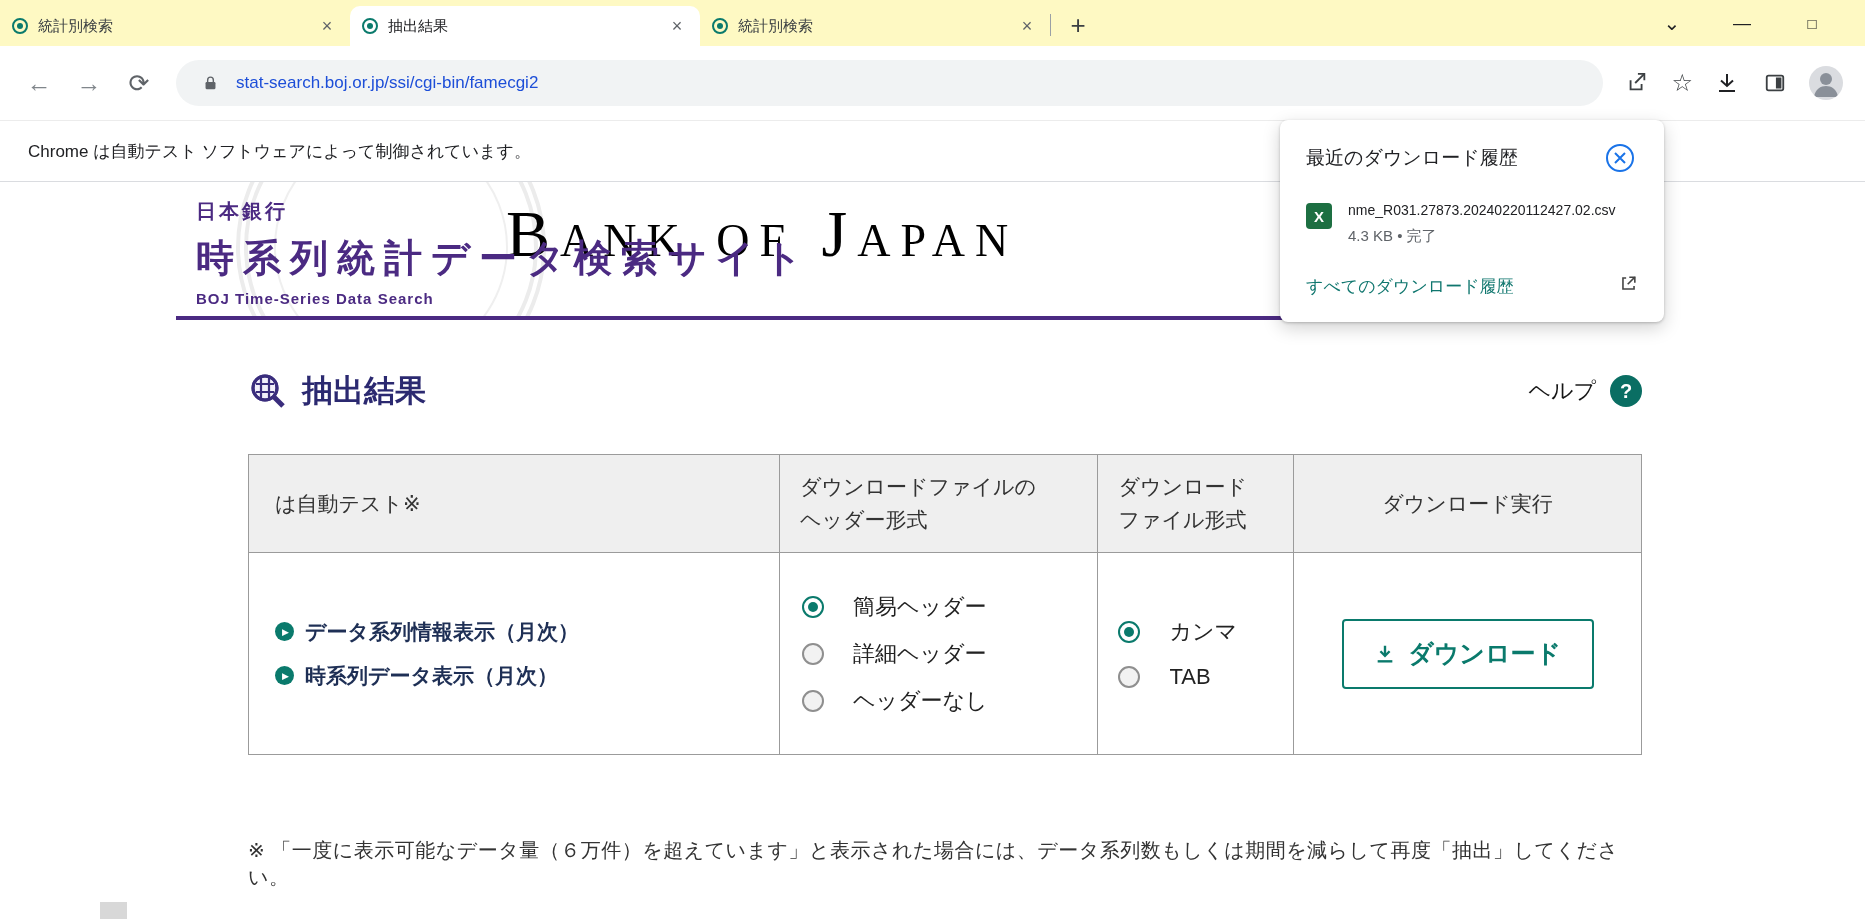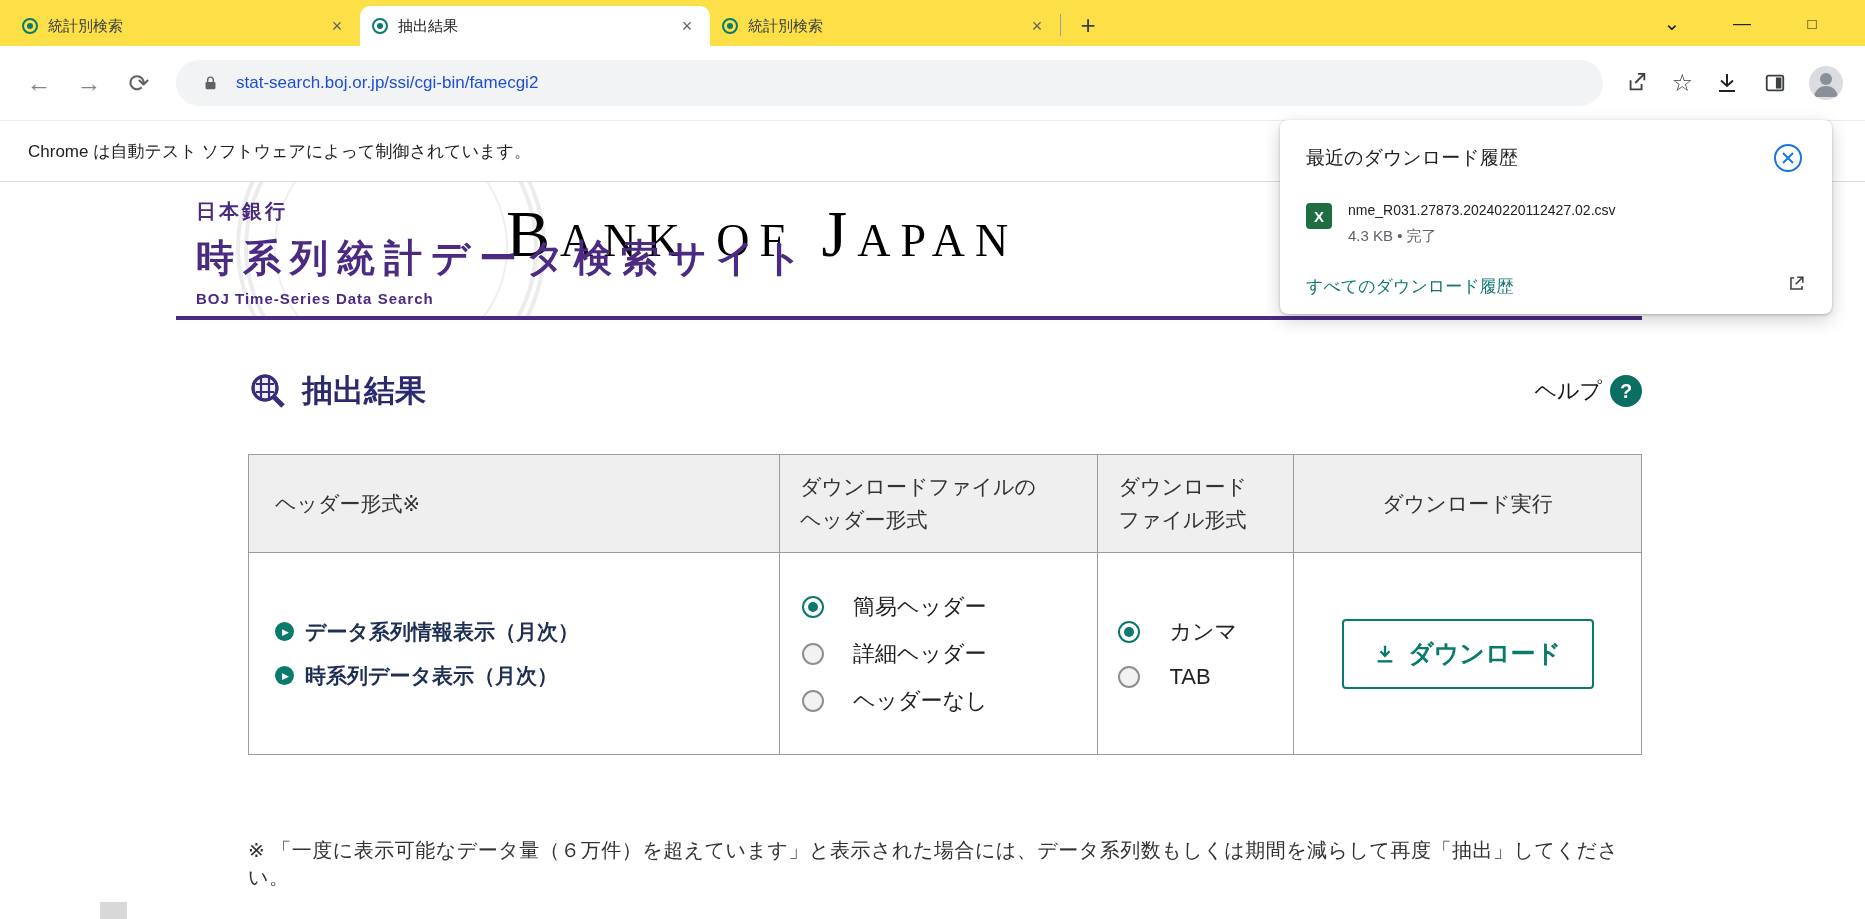--- a/index.html
+++ b/index.html
@@ -3,21 +3,21 @@
 <meta charset="utf-8">
 <style>
   * { box-sizing: border-box; margin: 0; padding: 0; }
   html,body { width:1865px; height:919px; }
   body {
     overflow:hidden; background:#fff; color:#202124;
     font-family:"Liberation Sans","DejaVu Sans",sans-serif;
     position:relative;
   }
   
-  .tabbar{height:46px;background:#fde047;display:flex;align-items:flex-end;padding-left:10px;}
+  .tabbar{height:46px;background:#fef9c3;display:flex;align-items:flex-end;}
   .tab{width:350px;height:40px;display:flex;align-items:center;gap:10px;padding:0 12px;
        border-radius:10px 10px 0 0;font-size:15px;color:#3c4043;}
   .tab.active{background:#fff;color:#202124;}
   .fav{width:16px;height:16px;border:2px solid #0a7a6c;border-radius:50%;position:relative;flex:none;}
   .fav::after{content:"";position:absolute;inset:3px;background:#0a7a6c;border-radius:50%;}
   .tab .ttl{flex:1;white-space:nowrap;overflow:hidden;text-overflow:clip;}
   .tab .cls{width:22px;height:22px;border-radius:50%;display:flex;align-items:center;justify-content:center;
             font-size:18px;color:#5f6368;flex:none;}
   .tab-sep{width:1px;height:22px;background:#9aa0a6;margin-bottom:10px;}
   .newtab{width:34px;height:34px;margin:0 0 4px 10px;display:flex;align-items:center;justify-content:center;
@@ -52,21 +52,21 @@
   .seal::after{content:"";position:absolute;inset:26px;border:2px solid #efefef;border-radius:50%;}
   .watermark{position:absolute;left:330px;top:14px;font-family:"Liberation Serif","DejaVu Serif",serif;
              font-variant:small-caps;font-size:66px;letter-spacing:10px;color:#000000;white-space:nowrap;}
   .logo{position:relative;color:#4b2a82;}
   .logo .org{font-size:20px;font-weight:bold;letter-spacing:3px;}
   .logo .site{font-size:38px;font-weight:bold;letter-spacing:9px;margin-top:8px;}
   .logo .sub{font-size:15px;font-weight:bold;letter-spacing:1px;margin-top:6px;}
   .rule{height:4px;background:#4b2a82;margin-top:0;}
   .title-row{margin:50px 0 0 72px;width:1394px;display:flex;align-items:center;}
   .page-title{display:flex;align-items:center;gap:14px;font-size:31px;font-weight:bold;color:#2b2970;}
-  .help{margin-left:auto;display:flex;align-items:center;gap:8px;font-size:22px;color:#151515;}
+  .help{margin-left:auto;display:flex;align-items:center;gap:14px;font-size:22px;color:#151515;}
   .help-q{width:32px;height:32px;border-radius:50%;background:#0a6e63;color:#fff;display:flex;
           align-items:center;justify-content:center;font-size:20px;font-weight:bold;}
   
   table.results{margin:42px 0 0 72px;border-collapse:collapse;}
   table.results th, table.results td{border:1px solid #9b9b9b;}
   table.results th{background:#efefef;font-weight:normal;font-size:21px;color:#333;height:98px;vertical-align:middle;}
   th.c1{width:532px;text-align:left;padding-left:26px;}
   th.c2{width:319px;text-align:left;padding-left:20px;line-height:1.55;}
   th.c3{width:196px;text-align:left;padding-left:20px;line-height:1.55;}
   th.c4{width:348px;text-align:center;}
@@ -83,22 +83,22 @@
   .opt + .opt{margin-top:17px;}
   .radio{width:22px;height:22px;border-radius:50%;position:relative;flex:none;}
   .radio.off{border:2px solid #8f8f8f;background:#f2f2f2;}
   .radio.on{border:2px solid #0a7a6c;background:#fff;}
   .radio.on::after{content:"";position:absolute;inset:4px;border-radius:50%;background:#0a7a6c;}
   .dl-btn{display:inline-flex;align-items:center;justify-content:center;gap:12px;width:252px;height:70px;
           border:2px solid #0a7a6c;border-radius:4px;background:#fff;color:#0a7a6c;font-size:25px;
           font-weight:bold;cursor:pointer;font-family:inherit;}
   .note{margin:82px 0 0 72px;font-size:20px;color:#333;letter-spacing:.5px;}
   
-  .dl-popup{position:absolute;left:1280px;top:120px;width:552px;background:#fff;border-radius:8px;
-            box-shadow:0 1px 3px rgba(0,0,0,.22),0 6px 18px rgba(0,0,0,.18);z-index:50;padding:20px 26px 16px;}
+  .dl-popup{position:absolute;left:1280px;top:120px;width:384px;background:#fff;border-radius:8px;
+            box-shadow:0 1px 3px rgba(0,0,0,.22),0 6px 18px rgba(0,0,0,.18);z-index:50;padding:20px 26px 24px;}
   .dl-hd{display:flex;align-items:center;}
   .dl-title{font-size:19px;color:#202124;}
   .dl-close{margin-left:auto;width:36px;height:36px;display:flex;align-items:center;justify-content:center;cursor:pointer;}
   .dl-file{display:flex;align-items:flex-start;gap:16px;margin-top:26px;cursor:pointer;}
   .xl-icon{width:26px;height:26px;background:#1d6f42;border-radius:4px;color:#fff;font-weight:bold;
            display:flex;align-items:center;justify-content:center;font-size:15px;margin-top:1px;flex:none;}
   .dl-name{font-size:14px;color:#202124;white-space:nowrap;}
   .dl-meta{font-size:15px;color:#5f6368;margin-top:9px;}
   .dl-footer{display:flex;align-items:center;margin-top:28px;font-size:17px;color:#0f766e;cursor:pointer;}
   .ext-icon{margin-left:auto;}
@@ -206,21 +206,21 @@
       </div>
       <div class="help">
         <span>ヘルプ</span>
         <span class="help-q">?</span>
       </div>
     </div>
 
     <table class="results">
       <tbody>
           <tr>
-        <th class="c1">ヘッダー形式※</th>
+        <th class="c1">は自動テスト※</th>
         <th class="c2">
           <span>ダウンロードファイルの</span><br>
           <span>ヘッダー形式</span>
         </th>
         <th class="c3">
           <span>ダウンロード</span><br>
           <span>ファイル形式</span>
         </th>
         <th class="c4">ダウンロード実行</th>
       </tr>

